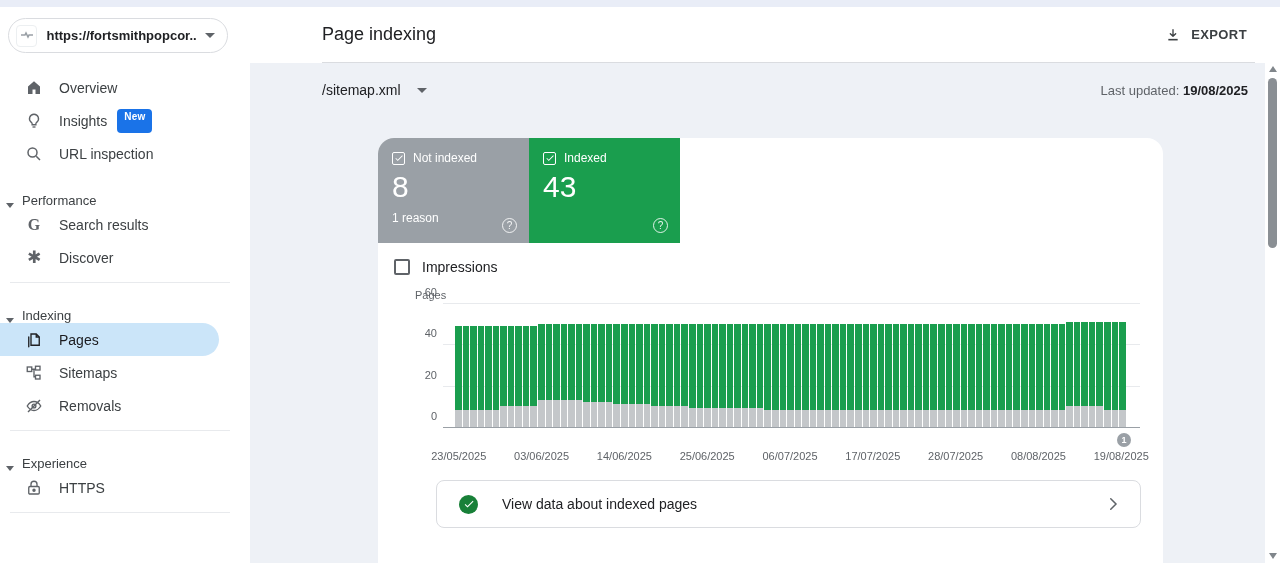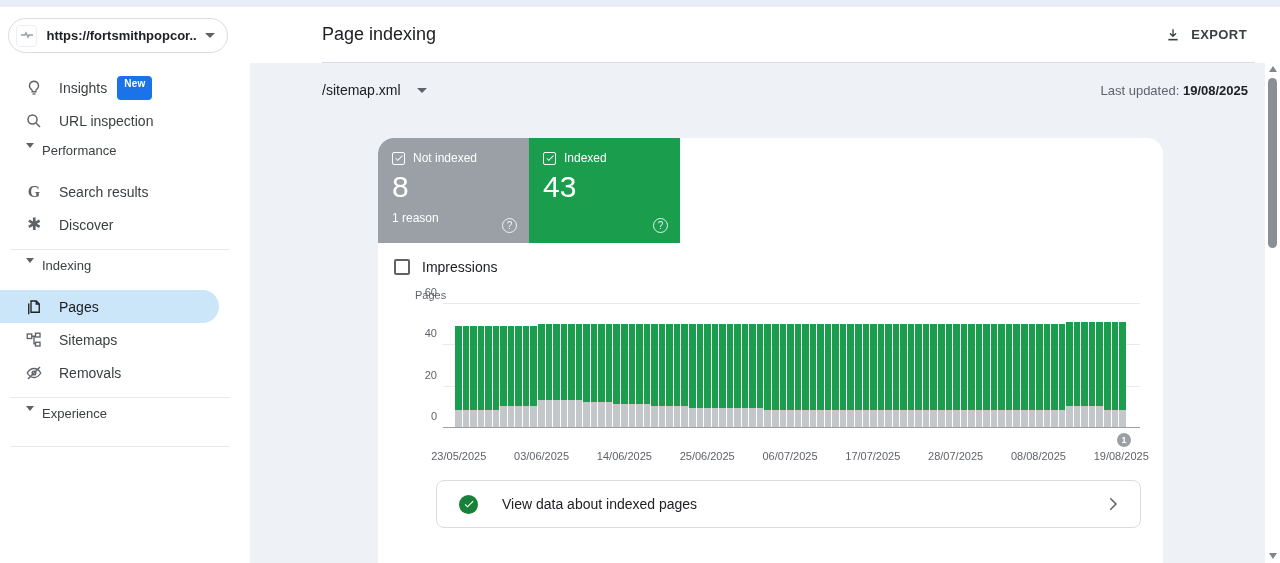--- a/index.html
+++ b/index.html
@@ -17,21 +17,21 @@
   .favicon svg { width:16px; height:16px; }
   .property-label { font-size:13px; font-weight:700; color:#202124; white-space:nowrap; overflow:hidden; }
   .caret { width:0; height:0; border-left:5px solid transparent; border-right:5px solid transparent;
            border-top:5px solid #5f6368; margin-left:auto; flex-shrink:0; }
   .nav-item { height:33px; display:flex; align-items:center; gap:16px; padding-left:25px;
               font-size:14px; color:#3c4043; cursor:pointer; border-radius:0 17px 17px 0; margin-right:31px; }
   .nav-item .ico { width:18px; height:18px; display:flex; align-items:center; justify-content:center;
                    color:#5f6368; flex-shrink:0; }
   .nav-item .ico svg { width:18px; height:18px; }
   .nav-item.selected { background:#cbe5f9; color:#1b1b1f; font-weight:400; }
-  .section-head { height:32px; display:flex; align-items:flex-start; gap:8px; padding-left:26px;
+  .section-head { height:32px; display:flex; align-items:flex-end; gap:8px; padding-left:6px;
                   font-size:13px; color:#3c4043; cursor:pointer; margin-top:6px; }
   .section-head .tri { width:0; height:0; border-left:4px solid transparent; border-right:4px solid transparent;
                        border-top:5px solid #5f6368; }
   .side-divider { height:1px; background:#e8eaed; margin:8px 20px 8px 10px; }
   .new-badge { background:#1a73e8; color:#fff; font-size:10px; font-weight:700; border-radius:4px;
                padding:2px 7px 11px; margin-left:-6px; letter-spacing:.2px; }
   .g-letter { font-size:16px; font-weight:700; color:#5f6368; font-family:"Liberation Serif",serif; }
   .asterisk { font-size:17px; color:#5f6368; line-height:1; }
 
   
@@ -110,20 +110,28 @@
     <div class="property-pill">
       <span class="favicon">
         <svg viewBox="0 0 16 16">
             <path d="M2 7h4l1-2 2 4 1-2h4" stroke="#9aa0a6" stroke-width="1.6" fill="none"></path>
           </svg>
       </span>
       <span class="property-label">https://fortsmithpopcor...</span>
       <span class="caret"></span>
     </div>
 
+    <div class="nav-item">
+      <span class="ico">
+        <svg viewBox="0 0 24 24" fill="#5f6368">
+            <path d="M12 3L4 10v10h6v-6h4v6h6V10z"></path>
+          </svg>
+      </span>
+      <span>Overview</span>
+    </div>
 
     <div class="nav-item">
       <span class="ico">
         <svg viewBox="0 0 24 24" fill="none" stroke="#5f6368" stroke-width="1.8">
             <path d="M12 3a6 6 0 0 0-3.6 10.8c.7.6 1.1 1.2 1.1 2V17h5v-1.2c0-.8.4-1.4 1.1-2A6 6 0 0 0 12 3z"></path>
             <path d="M10 20h4"></path>
           </svg>
       </span>
       <span>Insights</span>
       <span class="new-badge">New</span>
@@ -200,20 +208,30 @@
     </div>
 
     <div class="side-divider"></div>
 
     <div class="section-head">
       <span class="tri"></span>
       <span>Experience</span>
     </div>
 
 
+    <div class="nav-item">
+      <span class="ico">
+        <svg viewBox="0 0 24 24" fill="none" stroke="#5f6368" stroke-width="1.8">
+            <rect x="5" y="10" width="14" height="10" rx="1.5"></rect>
+            <path d="M8 10V7a4 4 0 0 1 8 0v3"></path>
+            <circle cx="12" cy="15" r="1.4" fill="#5f6368"></circle>
+          </svg>
+      </span>
+      <span>HTTPS</span>
+    </div>
 
     <div class="side-divider"></div>
   </div>
 
   <div class="main">
 
     <div class="main-header">
       <div class="page-title">Page indexing</div>
       <div class="export-btn">
         <svg viewBox="0 0 24 24" fill="none" stroke="#3c4043" stroke-width="2">

